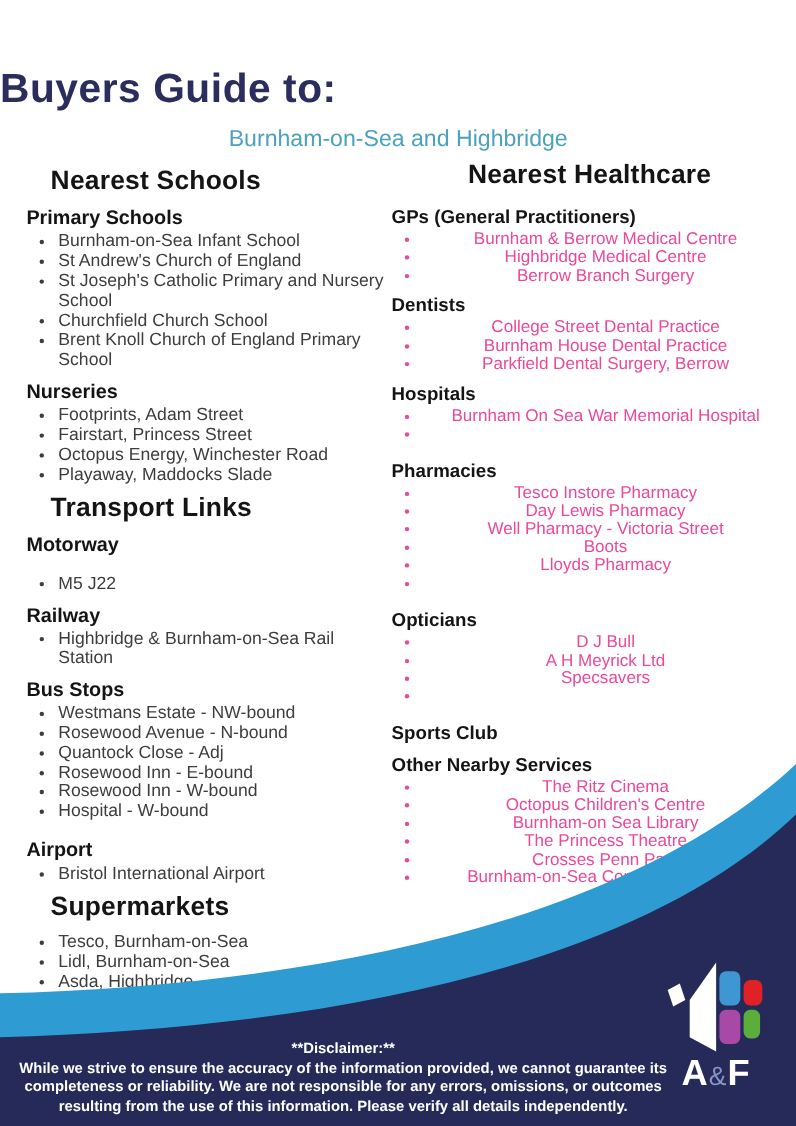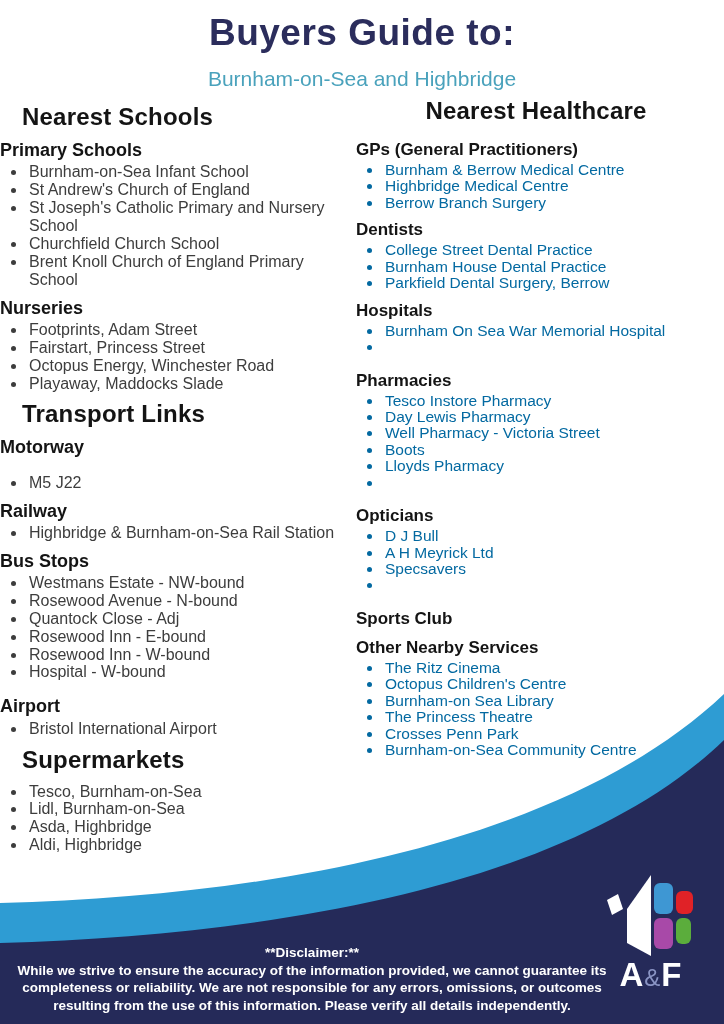--- a/index.html
+++ b/index.html
@@ -3,39 +3,39 @@
 <meta charset="utf-8">
 <style>
   * { margin:0; padding:0; box-sizing:border-box; }
   body { background:#777; }
   .page {
     position:relative; width:724px; height:1024px; margin:0 auto;
     background:#ffffff; overflow:hidden;
     font-family:"Liberation Sans","DejaVu Sans",sans-serif;
   }
   .header { padding-top:12px; }
-  .main-title { text-align:center; font-size:37px; font-weight:800; color:#2B2D5C; letter-spacing:.5px; }
+  .main-title { font-size:37px; font-weight:800; color:#2B2D5C; letter-spacing:.5px;margin-top:48px; }
   .subtitle  { text-align:center; font-size:21px; color:#4AA2BC; margin-top:13px; }
 
   .content { display:flex; align-items:flex-start; margin-top:4px; position:relative; z-index:1; }
-  .col-left  { width:352px; padding-left:0; }
+  .col-left  { width:352px; padding-left:24px; }
   .col-right { width:372px; padding-left:4px; padding-right:8px; }
 
   .major { font-size:24px; font-weight:800; color:#141414; margin:8px 0 4px 22px; letter-spacing:.2px; }
   .col-right .major { margin:2px 0 0 0; text-align:center; }
 
   .group { margin-top:9px; }
   .group.tight { margin-top:15px; }
   .group-title { font-size:18px; font-weight:800; color:#141414; line-height:1.18; }
   .col-right .group-title { font-size:17px; }
   .group.spaced ul.items { margin-top:15px; }
 
   ul.items { list-style:disc; margin:2px 0 0 0; padding-left:27px; }
   .col-left  ul.items li { font-size:16px; line-height:1.12; color:#3D3D3D; padding-left:2px; }
-  .col-right ul.items li { font-size:15.5px; line-height:1.06; color:#0369a1; padding-left:2px; }
+  .col-right ul.items li { font-size:15.5px; line-height:1.06; color:#ec4899; padding-left:2px;text-align:center; }
   ul.items li:empty::after { content:"\00a0"; }
 
   .footer-wave { position:absolute; left:0; bottom:0; width:724px; height:332px; z-index:2; }
 
   .disclaimer {
     position:absolute; left:6px; top:944px; width:612px; z-index:3;
     text-align:center; color:#ffffff; font-weight:700; font-size:13.5px; line-height:1.3;
   }
   .logo { position:absolute; left:599px; top:869px; width:104px; z-index:3; text-align:center; }
   .logo svg { display:block; margin:0 auto; }

